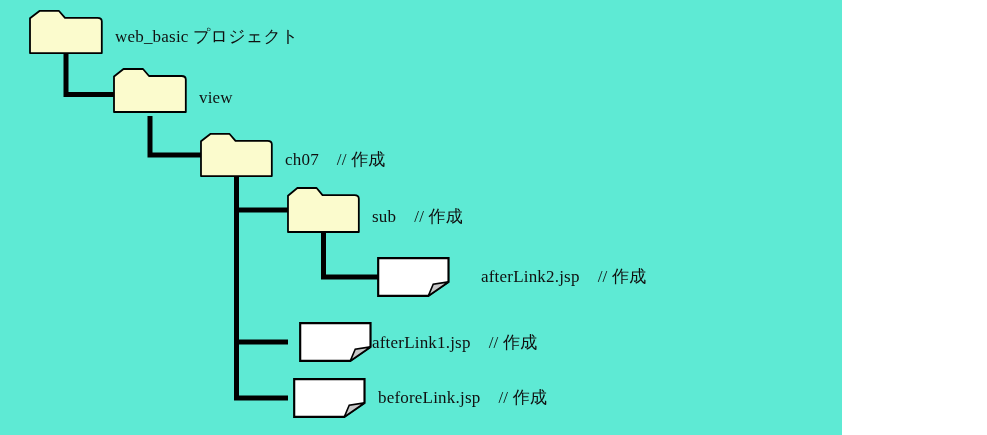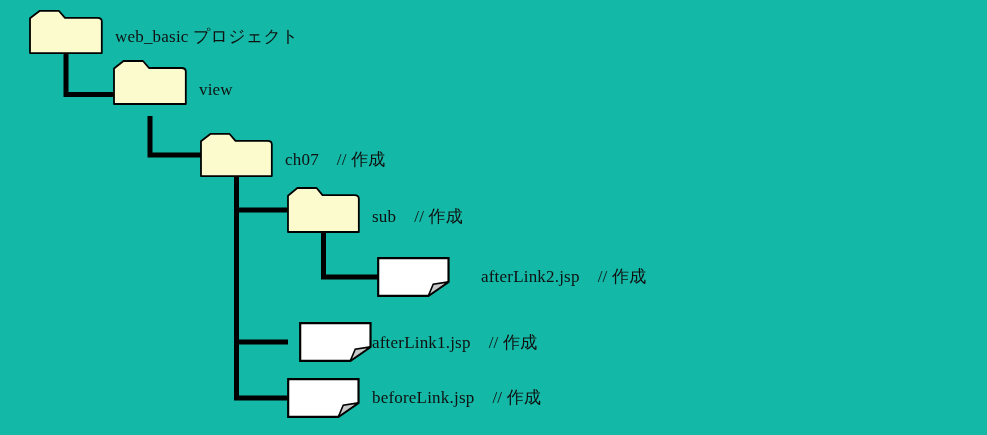--- a/index.html
+++ b/index.html
@@ -8,23 +8,23 @@
     background: #ffffff;
   }
   body {
     width: 987px;
     height: 435px;
     overflow: hidden;
     font-family: "Liberation Serif", "DejaVu Serif", serif;
   }
   #diagram {
     position: relative;
-    width: 987px;
+    width: 842px;
     height: 435px;
-    background: #14b8a6;
+    background: #5eead4;
   }
   #connector-layer {
     position: absolute;
     left: 0;
     top: 0;
     width: 987px;
     height: 435px;
   }
   #nodes {
     position: absolute;
@@ -72,21 +72,21 @@
       <div class="node" style="left: 29px; top: 10px; width: 74px; height: 44px;">
     <span class="icon">
           <svg width="74" height="44" viewBox="0 0 74 45" preserveAspectRatio="none" xmlns="http://www.w3.org/2000/svg">
             <path d="M1,44 L1,8.5 L10.5,1 L30,1 L36,8 L68.5,8 Q72.8,8 72.8,11.5 L72.8,44 Z" fill="#FBFBCD" stroke="#000000" stroke-width="1.8" stroke-linejoin="round"></path>
           </svg>
         </span>
     <span class="label" style="left: 86px; top: 14px;">
       <span class="name">web_basic プロジェクト</span>
     </span>
   </div>
-      <div class="node" style="left: 113px; top: 60px; width: 74px; height: 45px;">
+      <div class="node" style="left: 113px; top: 68px; width: 74px; height: 45px;">
     <span class="icon">
           <svg width="74" height="45" viewBox="0 0 74 45" preserveAspectRatio="none" xmlns="http://www.w3.org/2000/svg">
             <path d="M1,44 L1,8.5 L10.5,1 L30,1 L36,8 L68.5,8 Q72.8,8 72.8,11.5 L72.8,44 Z" fill="#FBFBCD" stroke="#000000" stroke-width="1.8" stroke-linejoin="round"></path>
           </svg>
         </span>
     <span class="label" style="left: 86px; top: 17px;">
       <span class="name">view</span>
     </span>
   </div>
       <div class="node" style="left: 200px; top: 133px; width: 73px; height: 44px;">
@@ -124,21 +124,21 @@
     <span class="icon">
           <svg width="73" height="40" viewBox="0 0 74 41" preserveAspectRatio="none" xmlns="http://www.w3.org/2000/svg">
             <path d="M1.2,1.2 L72.5,1.2 L72.5,25.5 L52,39.8 L1.2,39.8 Z" fill="#FFFFFF" stroke="#000000" stroke-width="2.2" stroke-linejoin="miter"></path>
             <path d="M52,39.8 L57,28 L72.5,25.5 Z" fill="#C8C8C8" stroke="#000000" stroke-width="1.6" stroke-linejoin="miter"></path>
           </svg>
         </span>
     <span class="label" style="left: 85px; top: 8px;">
       <span class="name">afterLink1.jsp</span><span class="comment">// 作成</span>
     </span>
   </div>
-      <div class="node" style="left: 287px; top: 378px; width: 73px; height: 40px; border-radius: 9px;">
+      <div class="node" style="left: 293px; top: 378px; width: 73px; height: 40px; border-radius: 9px;">
     <span class="icon">
           <svg width="73" height="40" viewBox="0 0 74 41" preserveAspectRatio="none" xmlns="http://www.w3.org/2000/svg">
             <path d="M1.2,1.2 L72.5,1.2 L72.5,25.5 L52,39.8 L1.2,39.8 Z" fill="#FFFFFF" stroke="#000000" stroke-width="2.2" stroke-linejoin="miter"></path>
             <path d="M52,39.8 L57,28 L72.5,25.5 Z" fill="#C8C8C8" stroke="#000000" stroke-width="1.6" stroke-linejoin="miter"></path>
           </svg>
         </span>
     <span class="label" style="left: 85px; top: 7px;">
       <span class="name">beforeLink.jsp</span><span class="comment">// 作成</span>
     </span>
   </div>

